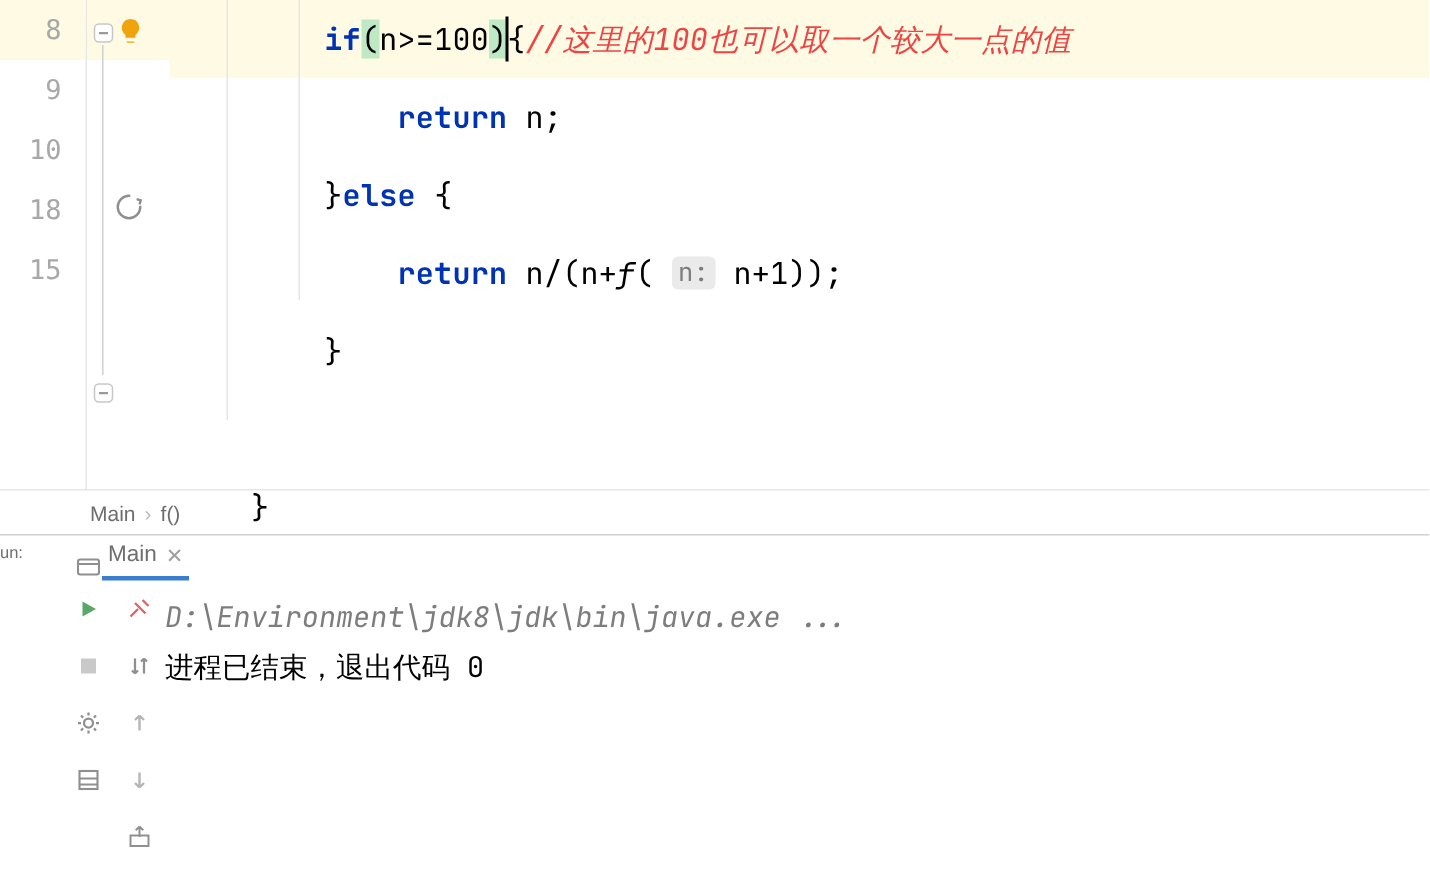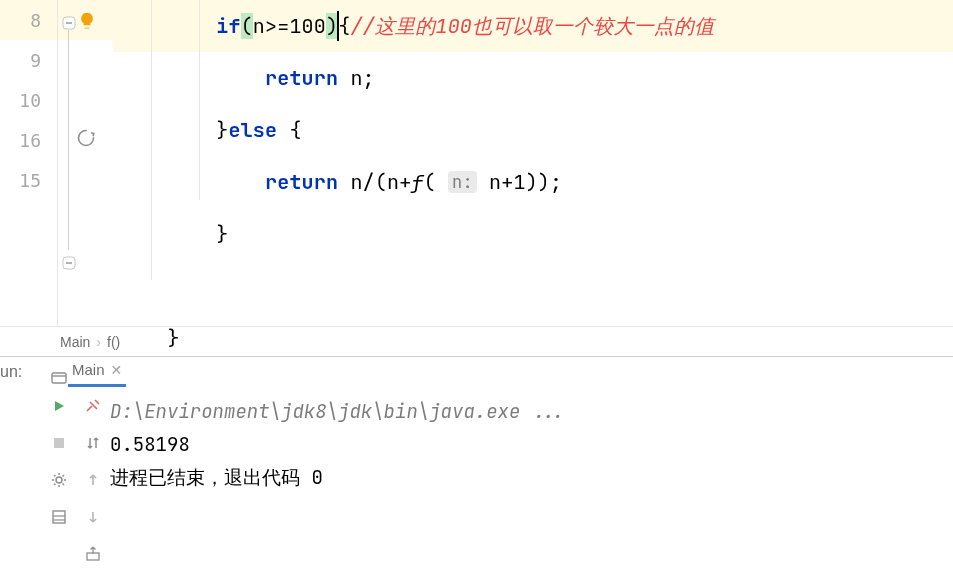--- a/index.html
+++ b/index.html
@@ -98,21 +98,21 @@
   .breadcrumb-bar .sep { margin: 0 6px; color: #bdbdbd; }
   .run-panel {
     border-top: 1px solid #d1d1d1;
     height: 225px;
     display: flex;
   }
   .run-label-col {
     width: 42px;
     min-width: 42px;
     font-family: -apple-system, "Segoe UI", sans-serif;
-    font-size: 16px;
+    font-size: 11px;
     color: #6e6e6e;
     padding-top: 6px;
     padding-left: 0;
     text-align: left;
   }
   .run-body { flex: 1; display: flex; flex-direction: column; }
   .run-tabs {
     height: 30px;
     display: flex;
     align-items: flex-end;
@@ -177,21 +177,21 @@
 </style>
 </head>
 <body>
 
 <div class="editor-area">
 
   <div class="gutter">
     <div class="gutter-row hl">8</div>
     <div class="gutter-row">9</div>
     <div class="gutter-row">10</div>
-    <div class="gutter-row">16</div>
+    <div class="gutter-row">18</div>
     <div class="gutter-row">15</div>
   </div>
 
   <div class="gutter gutter-icons-col">
     <div class="gutter-row hl">
 
       <span class="bulb">
         <svg viewBox="0 0 24 24" width="20" height="20">
             <path fill="#f0a30a" d="M9 21h6v-1H9v1zm3-19a7 7 0 0 0-4 12.7V17h8v-2.3A7 7 0 0 0 12 2z"></path>
           </svg>
@@ -314,20 +314,19 @@
         <span><svg width="18" height="18" viewBox="0 0 18 18">
               <path d="M9 4v10M9 14l-3-3M9 14l3-3" stroke="#b5b5b5" stroke-width="1.6" fill="none"></path>
             </svg></span>
         <span><svg width="18" height="18" viewBox="0 0 18 18">
               <rect x="3" y="8" width="12" height="7" fill="none" stroke="#8f8f8f" stroke-width="1.3"></rect>
               <path d="M9 2v7M9 2l-2.5 2.5M9 2l2.5 2.5" stroke="#8f8f8f" stroke-width="1.3" fill="none"></path>
             </svg></span>
       </div>
       <div class="run-console">
         <div class="cons-line cons-gray">D:\Environment\jdk8\jdk\bin\java.exe ...</div>
-        <div class="cons-line cons-black">0.58198</div>
         <div class="cons-line cons-proc">
           <span>进程已结束，退出代码 </span><span class="code0">0</span>
         </div>
       </div>
     </div>
   </div>
 </div>
 
 </body></html>

